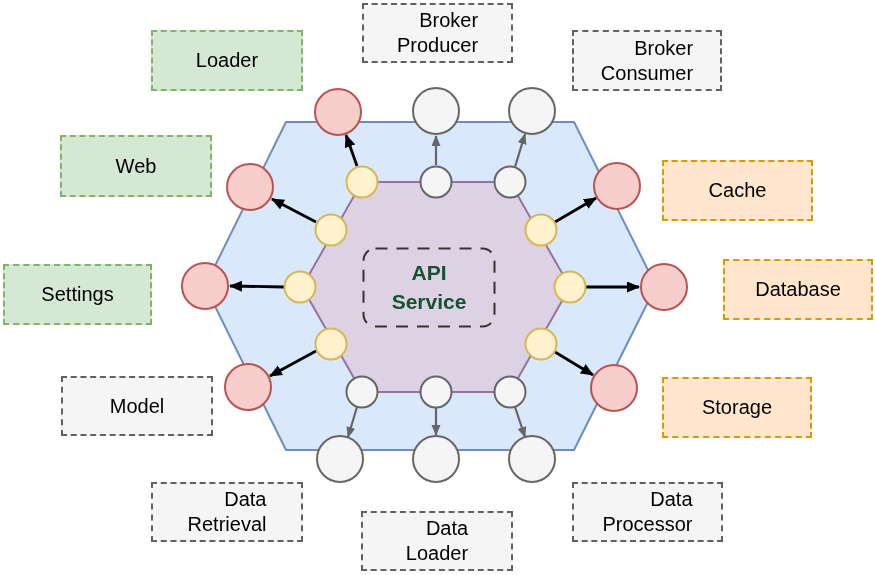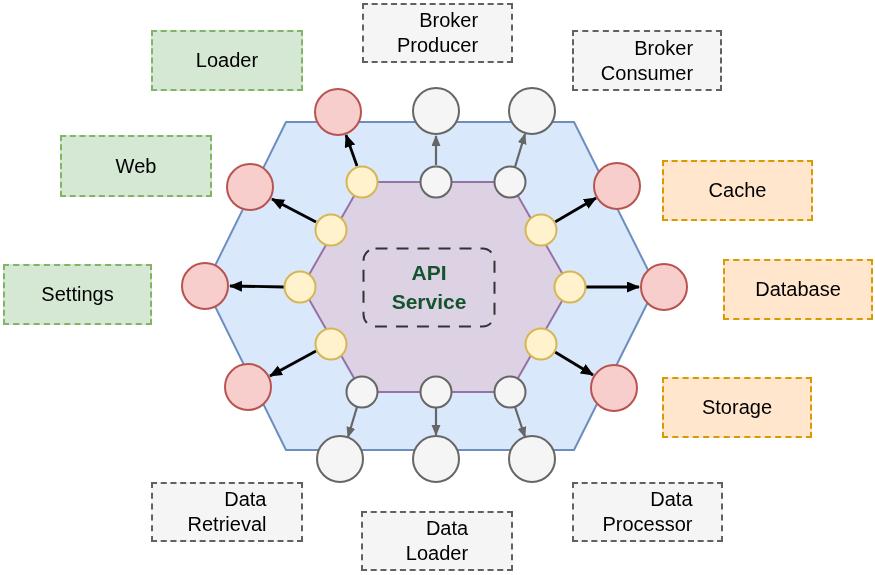--- a/index.html
+++ b/index.html
@@ -120,20 +120,21 @@
 
   <div class="label-box box-green" style="left:151px; top:30px;  width:152px; height:61px;">Loader</div>
   <div class="label-box box-gray" style="left:362px; top:3px;   width:151px; height:60px;">Broker
 Producer</div>
   <div class="label-box box-gray" style="left:572px; top:30px;  width:150px; height:61px;">Broker
 Consumer</div>
   <div class="label-box box-green" style="left:60px;  top:135px; width:152px; height:62px;">Web</div>
   <div class="label-box box-orange" style="left:662px; top:136px; width:151px; height:61px;margin-top:24px;">Cache</div>
   <div class="label-box box-green" style="left:3px;   top:256px; width:149px; height:61px;margin-top:8px;">Settings</div>
   <div class="label-box box-orange" style="left:723px; top:259px; width:150px; height:61px;">Database</div>
+  <div class="label-box box-gray" style="left:61px;  top:376px; width:152px; height:60px;">Model</div>
   <div class="label-box box-orange" style="left:662px; top:377px; width:150px; height:61px;">Storage</div>
   <div class="label-box box-gray" style="left:151px; top:482px; width:152px; height:60px;">Data
 Retrieval</div>
   <div class="label-box box-gray" style="left:361px; top:511px; width:152px; height:60px;">Data
 Loader</div>
   <div class="label-box box-gray" style="left:572px; top:482px; width:151px; height:60px;">Data
 Processor</div>
 
 </div>
 

